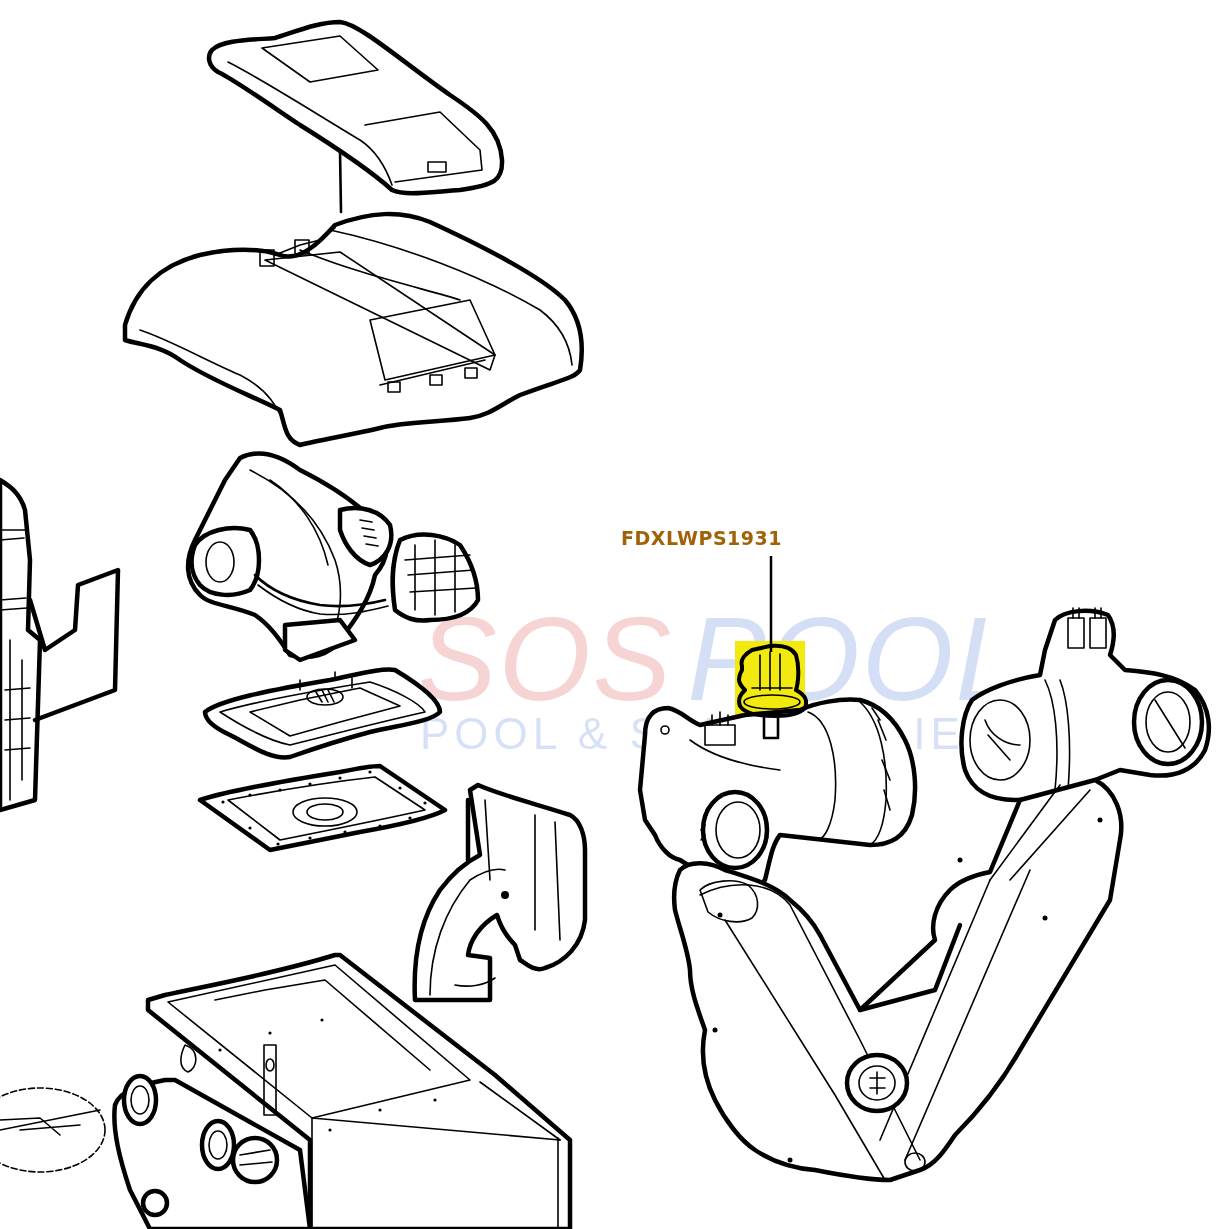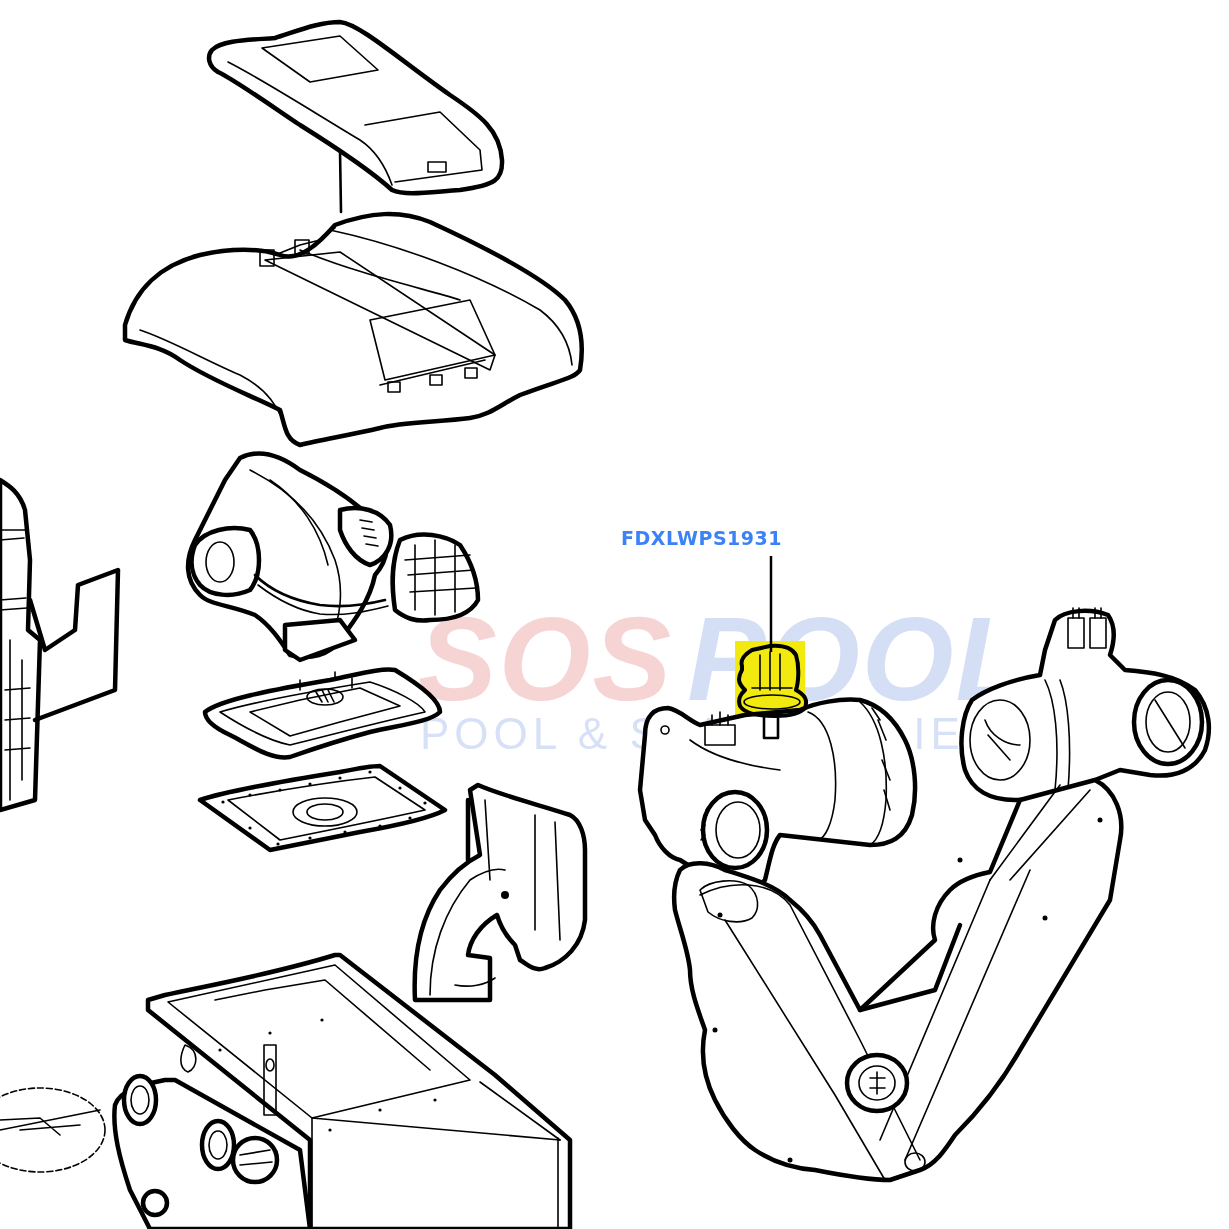--- a/index.html
+++ b/index.html
@@ -4,25 +4,25 @@
 <style>
   html, body { margin:0; padding:0; background:#ffffff; }
   body { width:1229px; height:1229px; position:relative; overflow:hidden; font-family:"Liberation Sans", sans-serif; }
   #stage { position:absolute; left:0; top:0; width:1229px; height:1229px; }
   svg { position:absolute; left:0; top:0; }
   .ln { fill:#ffffff; stroke:#000; stroke-width:4.5; stroke-linejoin:round; stroke-linecap:round; }
   .ln2 { fill:none; stroke:#000; stroke-width:1.6; stroke-linejoin:round; stroke-linecap:round; }
   .ln3 { fill:none; stroke:#000; stroke-width:2.6; stroke-linejoin:round; stroke-linecap:round; }
   .nf { fill:none; stroke:#000; stroke-width:4.5; stroke-linejoin:round; stroke-linecap:round; }
   .dot { fill:#000; }
-  .wm-top { position:absolute; left:418px; top:600px; font-family:"Liberation Sans", sans-serif; font-style:italic; font-weight:700; font-size:118px; letter-spacing:2px; line-height:1; white-space:nowrap; pointer-events:none; }
+  .wm-top { position:absolute; left:418px; top:600px; font-family:"Liberation Sans", sans-serif; font-style:italic; font-weight:400; font-size:118px; letter-spacing:2px; line-height:1; white-space:nowrap; pointer-events:none; }
   .wm-sos { color:#f5c9c9; opacity:0.78; }
   .wm-pool { color:#c9d6f3; opacity:0.78; margin-left:14px; }
   .wm-bottom { position:absolute; left:420px; top:712px; font-family:"Liberation Sans", sans-serif; font-size:44px; letter-spacing:5px; color:#c9d6f3; opacity:0.75; white-space:nowrap; pointer-events:none; line-height:1; }
-  .part-label { position:absolute; left:621px; top:529px; font-family:"DejaVu Sans", sans-serif; font-weight:700; font-size:19px; color:#3b82f6; letter-spacing:0.5px; line-height:1; white-space:nowrap; }
+  .part-label { position:absolute; left:621px; top:529px; font-family:"DejaVu Sans", sans-serif; font-weight:700; font-size:19px; color:#a16207; letter-spacing:0.5px; line-height:1; white-space:nowrap; }
   .highlight { position:absolute; }
 </style>
 </head>
 <body>
 
 <div id="stage">
 
   <div class="wm-top">
     <span class="wm-sos">SOS</span><span class="wm-pool">POOL</span>
   </div>

